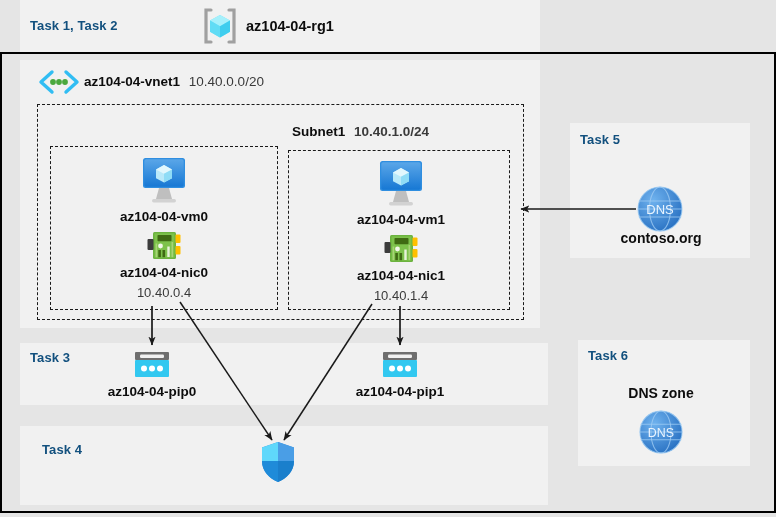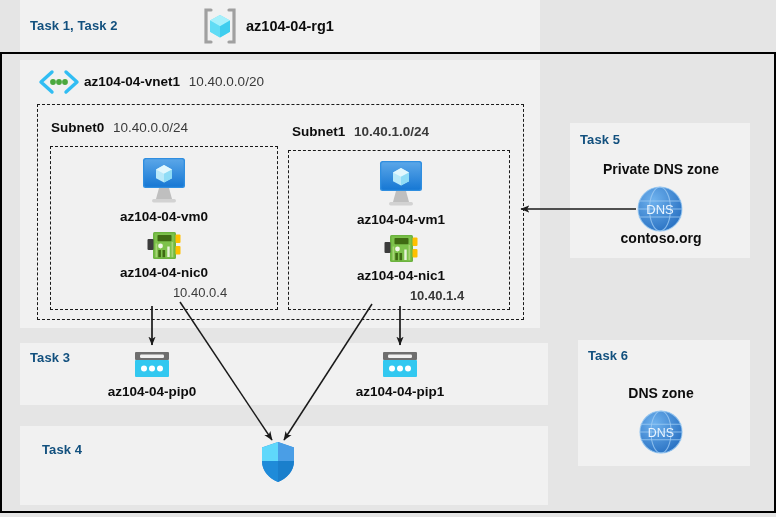--- a/index.html
+++ b/index.html
@@ -5,21 +5,21 @@
   html,body{margin:0;padding:0;background:#ffffff;}
   body{font-family:"Liberation Sans",sans-serif;}
   #stage{position:relative;width:776px;height:517px;background:#e5e5e5;overflow:hidden;}
 
   .panel{position:absolute;background:#f1f1f1;}
   .outline{position:absolute;border:2px solid #000000;box-sizing:border-box;}
   .dashed{position:absolute;border:1.5px dashed #1a1a1a;box-sizing:border-box;}
 
   .tasklbl{position:absolute;color:#12507e;font-weight:bold;font-size:13px;letter-spacing:.1px;white-space:nowrap;}
   .boldname{position:absolute;color:#0d0d0d;font-weight:bold;font-size:13.5px;white-space:nowrap;}
-  .subname{position:absolute;color:#3a3a3a;font-weight:normal;font-size:13px;white-space:nowrap;margin-left:36px;}
+  .subname{position:absolute;color:#3a3a3a;font-weight:normal;font-size:13px;white-space:nowrap;}
   .ctr{transform:translateX(-50%);text-align:center;}
   .hdrrow{position:absolute;white-space:nowrap;font-size:13.5px;color:#0d0d0d;}
   .hdrrow b{font-weight:bold;}
   .hdrrow span.cidr{font-weight:normal;color:#3a3a3a;}
 
   .ico{position:absolute;}
   svg{display:block;overflow:visible;}
   #wires{position:absolute;left:0;top:0;width:776px;height:517px;pointer-events:none;}
 </style>
 </head>
@@ -58,24 +58,20 @@
     </svg>
   </div>
 
   <div class="hdrrow" style="left:84px;top:74px;">
     <b>az104-04-vnet1</b>
     <span class="cidr" style="margin-left: 5px;">10.40.0.0/20</span>
   </div>
 
   <div class="dashed" style="left:37px;top:104px;width:487px;height:216px;"></div>
 
-  <div class="hdrrow" style="left:51px;top:120px;">
-    <b>Subnet0</b>
-    <span class="cidr" style="margin-left: 5px;">10.40.0.0/24</span>
-  </div>
   <div class="dashed" style="left:50px;top:146px;width:228px;height:164px;"></div>
 
   <div class="ico" style="left:135px;top:156px;">
     <svg width="58" height="50" viewBox="0 0 58 50">
       <rect x="8" y="2" width="42" height="30" rx="2.5" fill="#2f8ee0"></rect>
       <rect x="9.3" y="3.3" width="39.4" height="27.4" rx="1.8" fill="url(#vmg0)"></rect>
       <defs>
           <linearGradient id="vmg0" x1="0" y1="0" x2="0" y2="1">
         <stop offset="0%" stop-color="#5aa6e8"></stop>
             <stop offset="100%" stop-color="#1778d4"></stop>
@@ -144,21 +140,21 @@
       <rect x="11.5" y="6" width="14" height="6.2" rx="0.8" fill="#3f6a13"></rect>
       <circle cx="14.5" cy="17" r="2.4" fill="#f2f7ea"></circle>
       <rect x="12.3" y="21" width="2.6" height="7.2" fill="#3f6a13"></rect>
       <rect x="16.5" y="21" width="2.6" height="7.2" fill="#3f6a13"></rect>
       <rect x="21.3" y="17.5" width="2.4" height="10.5" fill="#e8f3da"></rect>
       <path d="M10.4,14.5 L10.4,28.2" stroke="#a8d477" stroke-width="1.6" fill="none"></path>
       <path d="M26.3,13 L26.3,28.2" stroke="#a8d477" stroke-width="1.6" fill="none"></path>
     </svg>
   </div>
   <div class="boldname ctr" style="left:401px;top:268px;">az104-04-nic1</div>
-  <div class="subname ctr" style="left:401px;top:288px;font-weight:bold;">10.40.1.4</div>
+  <div class="subname ctr" style="left:401px;top:288px;">10.40.1.4</div>
 
   <div class="panel" style="left:20px;top:343px;width:528px;height:62px;"></div>
   <div class="tasklbl" style="left:30px;top:350px;">Task 3</div>
 
   <div class="ico" style="left:131px;top:350px;">
     <svg width="42" height="32" viewBox="0 0 42 32">
       <rect x="4" y="2" width="34" height="8" rx="1" fill="#6e6e6e"></rect>
       <rect x="9" y="4.6" width="24" height="3.4" rx="1.2" fill="#f0f0f0"></rect>
       <rect x="4" y="10" width="34" height="17" rx="1" fill="#32c8f0"></rect>
       <circle cx="13" cy="18.5" r="3" fill="#ffffff"></circle>
@@ -188,21 +184,20 @@
       <path d="M20,2 L36,7.5 L36,21 C36,31.5 28.6,38.4 20,42 C11.4,38.4 4,31.5 4,21 L4,7.5 Z" fill="#2f8ee0"></path>
       <path d="M20,2 L4,7.5 L4,21 L20,21 Z" fill="#5fd8fb"></path>
       <path d="M20,2 L36,7.5 L36,21 L20,21 Z" fill="#4a9ee6"></path>
       <path d="M4,21 L20,21 L20,42 C11.4,38.4 4,31.5 4,21 Z" fill="#1f8bd9"></path>
       <path d="M20,21 L36,21 C36,31.5 28.6,38.4 20,42 Z" fill="#1a7fcc"></path>
     </svg>
   </div>
 
   <div class="panel" style="left:570px;top:123px;width:180px;height:135px;"></div>
   <div class="tasklbl" style="left:580px;top:132px;">Task 5</div>
-  <div class="boldname ctr" style="left:661px;top:161px;font-size:14px;">Private DNS zone</div>
 
   <div class="ico" style="left:634px;top:185px;">
     <svg width="52" height="48" viewBox="0 0 52 48">
       <circle cx="26" cy="24" r="22" fill="#2e7fd4"></circle>
       <circle cx="26" cy="24" r="22" fill="url(#dg0)"></circle>
       <defs>
           <radialGradient id="dg0" cx="0.35" cy="0.3" r="0.85">
         <stop offset="0%" stop-color="#6fb2ee"></stop>
             <stop offset="100%" stop-color="#2069bd"></stop>
       </radialGradient>

